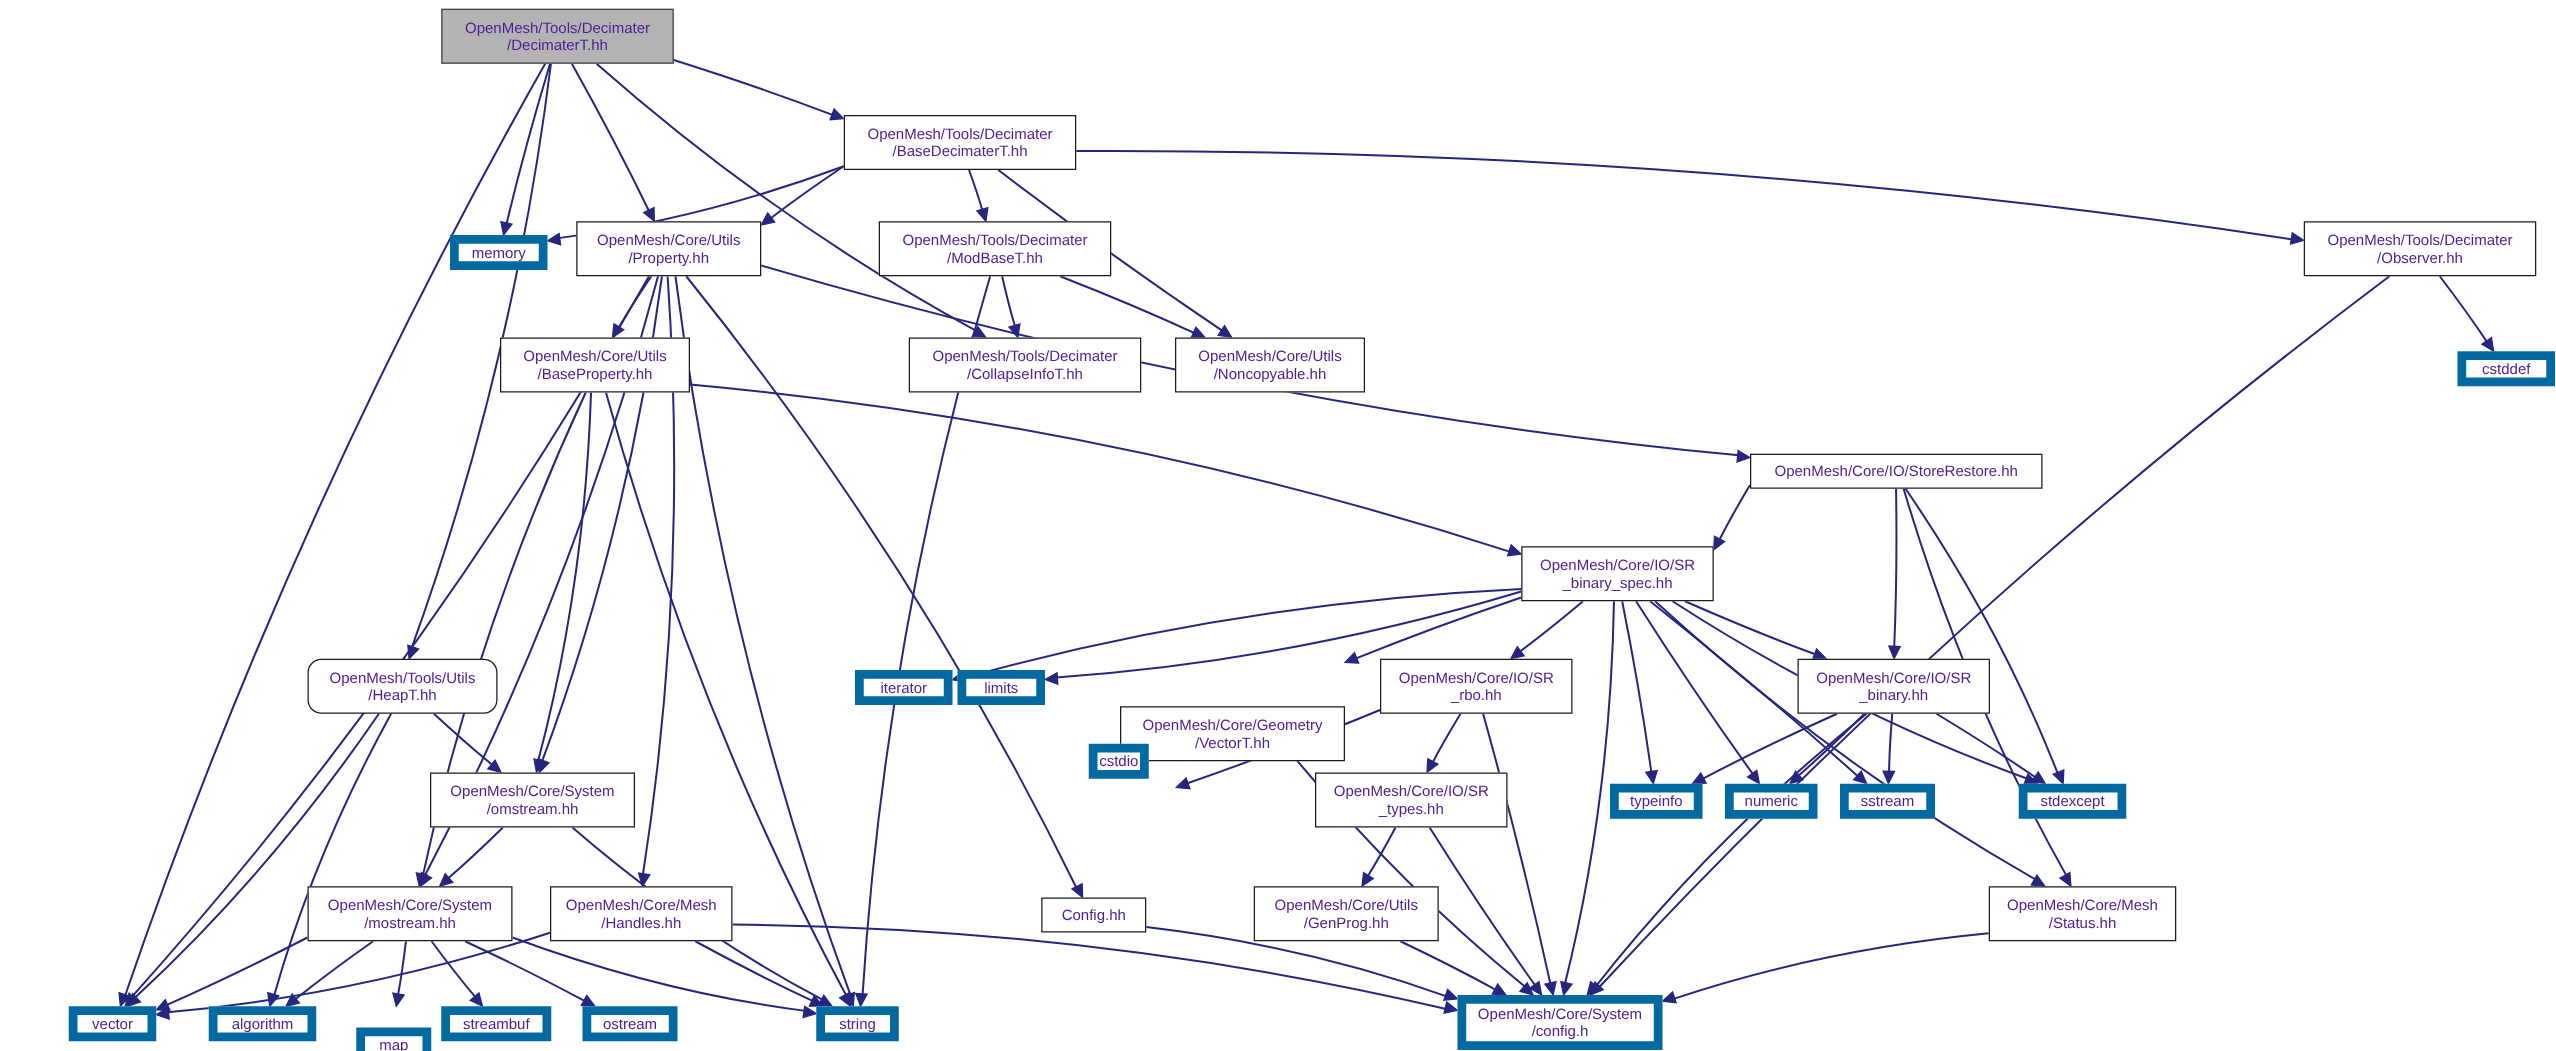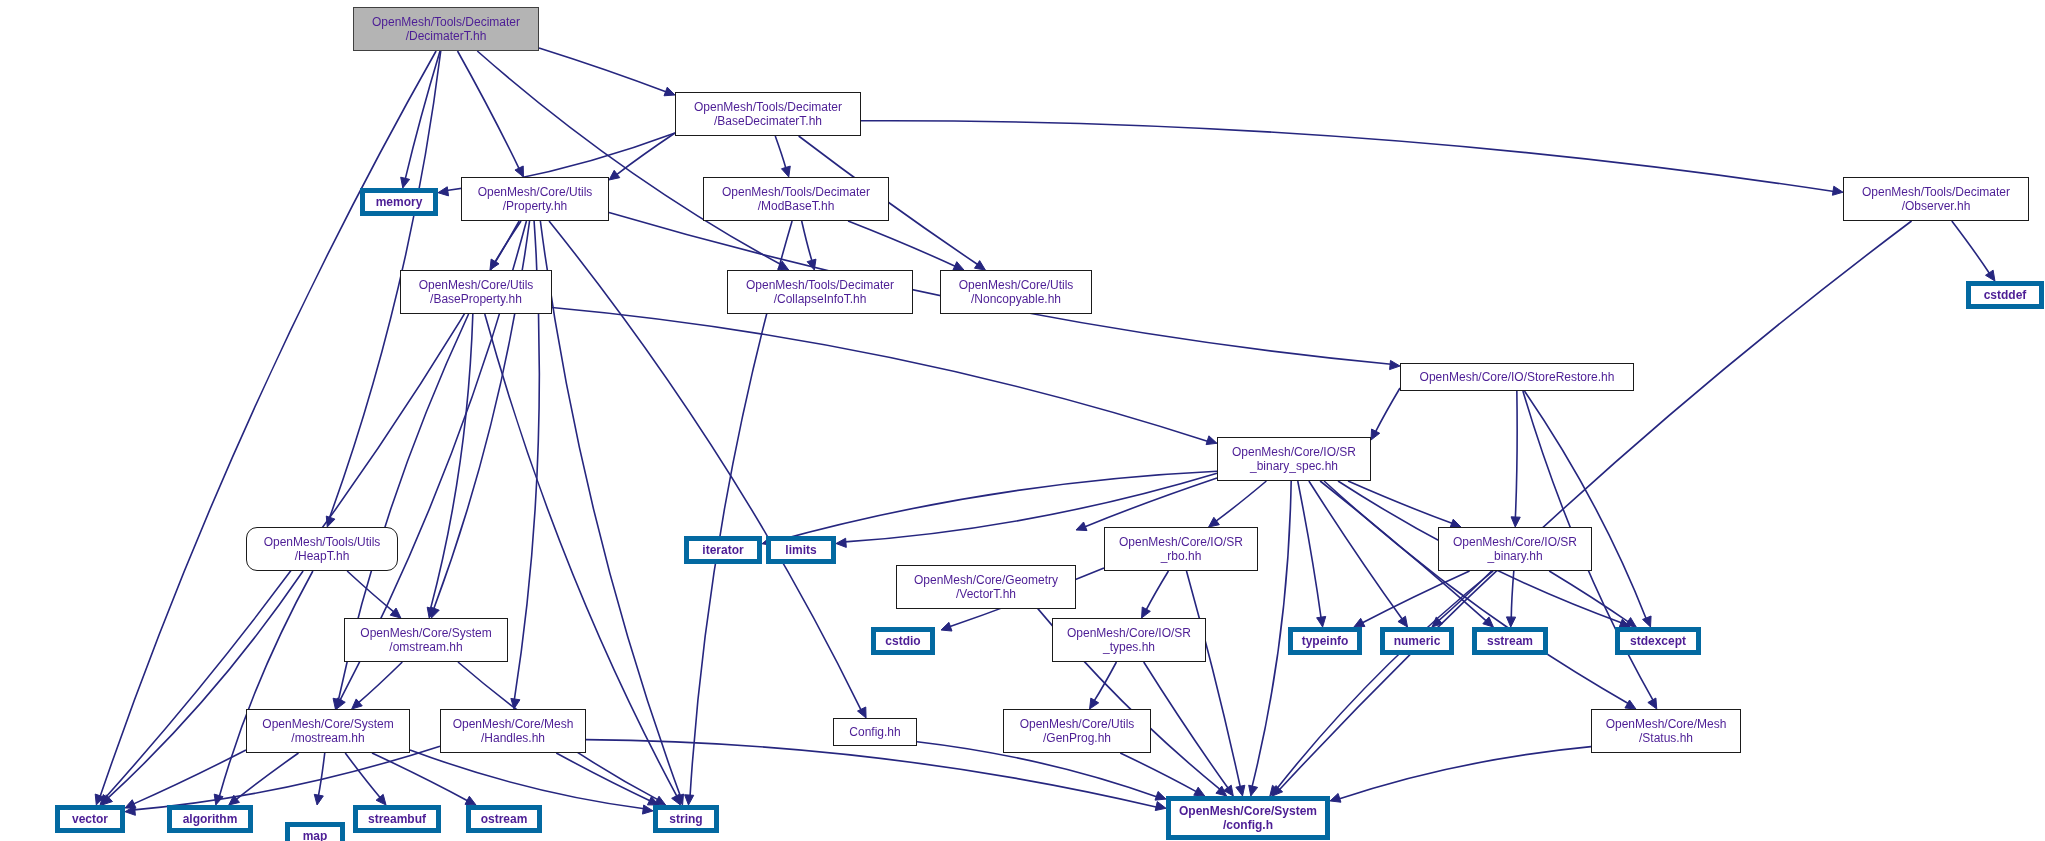--- a/index.html
+++ b/index.html
@@ -3,21 +3,21 @@
 <meta charset="utf-8">
 <title>Include dependency graph</title>
 <style>
   html,body{margin:0;padding:0;background:#ffffff;}
   #canvas{position:relative;width:2045px;height:841px;background:#ffffff;
           font-family:"Liberation Sans", sans-serif;overflow:hidden;}
   .node{position:absolute;box-sizing:border-box;display:flex;flex-direction:column;
         align-items:center;justify-content:center;text-align:center;
         font-size:12px;line-height:1.2;color:#4c1d95;background:#ffffff;
         border:1px solid #000000;white-space:pre;letter-spacing:0px;}
-  .node.sys{border:5px solid #0369a1;font-weight:bold;}
+  .node.sys{border:7px solid #0369a1;}
   .node.root{background:#b4b4b4;border:1px solid #404040;}
   .node.thick{border:1.6px solid #1b1b1b;}
   .node span{display:block;pointer-events:none;}
   svg.edges{position:absolute;left:0;top:0;width:2045px;height:841px;
             overflow:visible;pointer-events:none;}
   svg.edges path,svg.edges line{fill:none;stroke:#26267f;stroke-width:1.6;}
   svg.edges polygon{fill:#26267f;stroke:#26267f;stroke-width:1;}
 </style>
 </head>
 <body>
@@ -180,21 +180,21 @@
       <div class="node sys" style="left: 1966px; top: 281px; width: 78px; height: 28px;"><span>cstddef</span></div>
       <div class="node thick" style="left: 1400px; top: 363px; width: 234px; height: 28px;"><span>OpenMesh/Core/IO/StoreRestore.hh</span></div>
       <div class="node thick" style="left: 1217px; top: 437px; width: 154px; height: 44px;"><span>OpenMesh/Core/IO/SR</span><span>_binary_spec.hh</span></div>
       <div class="node thick" style="left: 246px; top: 527px; width: 152px; height: 44px; border-radius: 11px;"><span>OpenMesh/Tools/Utils</span><span>/HeapT.hh</span></div>
       <div class="node sys" style="left: 684px; top: 536px; width: 78px; height: 28px;"><span>iterator</span></div>
       <div class="node sys" style="left: 766px; top: 536px; width: 70px; height: 28px;"><span>limits</span></div>
       <div class="node thick" style="left: 896px; top: 527px; width: 180px; height: 44px; margin-top: 38px;"><span>OpenMesh/Core/Geometry</span><span>/VectorT.hh</span></div>
       <div class="node thick" style="left: 1104px; top: 527px; width: 154px; height: 44px;"><span>OpenMesh/Core/IO/SR</span><span>_rbo.hh</span></div>
       <div class="node thick" style="left: 1438px; top: 527px; width: 154px; height: 44px;"><span>OpenMesh/Core/IO/SR</span><span>_binary.hh</span></div>
       <div class="node thick" style="left: 344px; top: 618px; width: 164px; height: 44px;"><span>OpenMesh/Core/System</span><span>/omstream.hh</span></div>
-      <div class="node sys" style="left: 871px; top: 627px; width: 64px; height: 28px;"><span>cstdio</span></div>
+      <div class="node sys" style="left: 871px; top: 595px; width: 48px; height: 28px;"><span>cstdio</span></div>
       <div class="node thick" style="left: 1052px; top: 618px; width: 154px; height: 44px;"><span>OpenMesh/Core/IO/SR</span><span>_types.hh</span></div>
       <div class="node sys" style="left: 1288px; top: 627px; width: 74px; height: 28px;"><span>typeinfo</span></div>
       <div class="node sys" style="left: 1380px; top: 627px; width: 74px; height: 28px;"><span>numeric</span></div>
       <div class="node sys" style="left: 1472px; top: 627px; width: 76px; height: 28px;"><span>sstream</span></div>
       <div class="node sys" style="left: 1615px; top: 627px; width: 86px; height: 28px;"><span>stdexcept</span></div>
       <div class="node thick" style="left: 246px; top: 709px; width: 164px; height: 44px;"><span>OpenMesh/Core/System</span><span>/mostream.hh</span></div>
       <div class="node thick" style="left: 440px; top: 709px; width: 146px; height: 44px;"><span>OpenMesh/Core/Mesh</span><span>/Handles.hh</span></div>
       <div class="node thick" style="left: 833px; top: 718px; width: 84px; height: 28px;"><span>Config.hh</span></div>
       <div class="node thick" style="left: 1003px; top: 709px; width: 148px; height: 44px;"><span>OpenMesh/Core/Utils</span><span>/GenProg.hh</span></div>
       <div class="node thick" style="left: 1591px; top: 709px; width: 150px; height: 44px;"><span>OpenMesh/Core/Mesh</span><span>/Status.hh</span></div>

